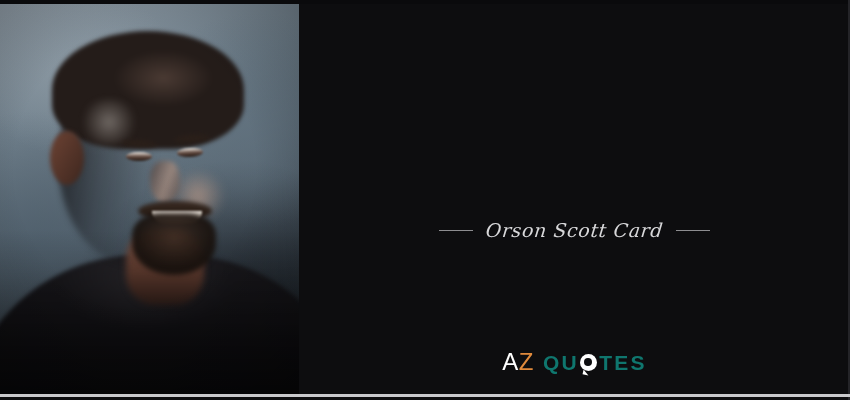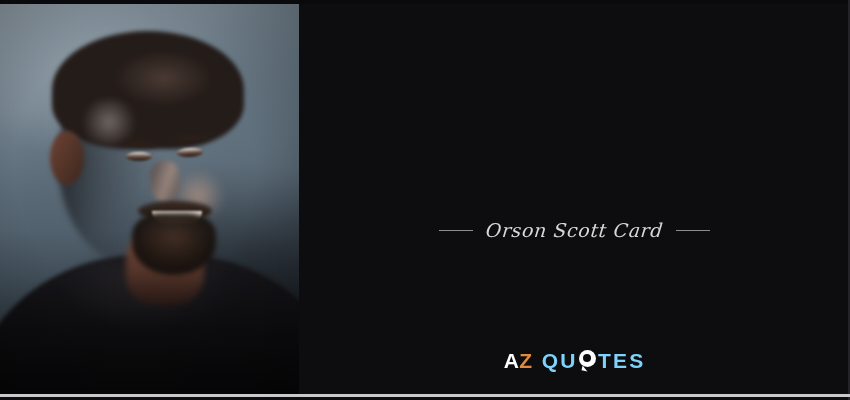--- a/index.html
+++ b/index.html
@@ -289,35 +289,35 @@
     left: 18px;
     top: 350px;
     width: 515px;
     display: flex;
     align-items: center;
     justify-content: center;
     gap: 9px;
     user-select: none;
   }
   .logo-az {
-    font-size: 21px;
-    font-weight: 700;
+    font-size: 24px;
+    font-weight: 400;
     letter-spacing: 0.5px;
     line-height: 1;
   }
   .logo-a { color: #ffffff; }
   .logo-z { color: #e08a3c; }
   .logo-quotes {
     font-size: 21px;
     font-weight: 700;
-    color: #7dd3fc;
+    color: #0f766e;
     letter-spacing: 2.2px;
     line-height: 1;
     display: flex;
-    align-items: flex-start;
+    align-items: center;
   }
   .logo-bubble {
     position: relative;
     display: inline-block;
     width: 17px;
     height: 17px;
     margin: 0 2.4px 0 1px;
     border-radius: 50%;
     background: #ffffff;
     vertical-align: middle;

